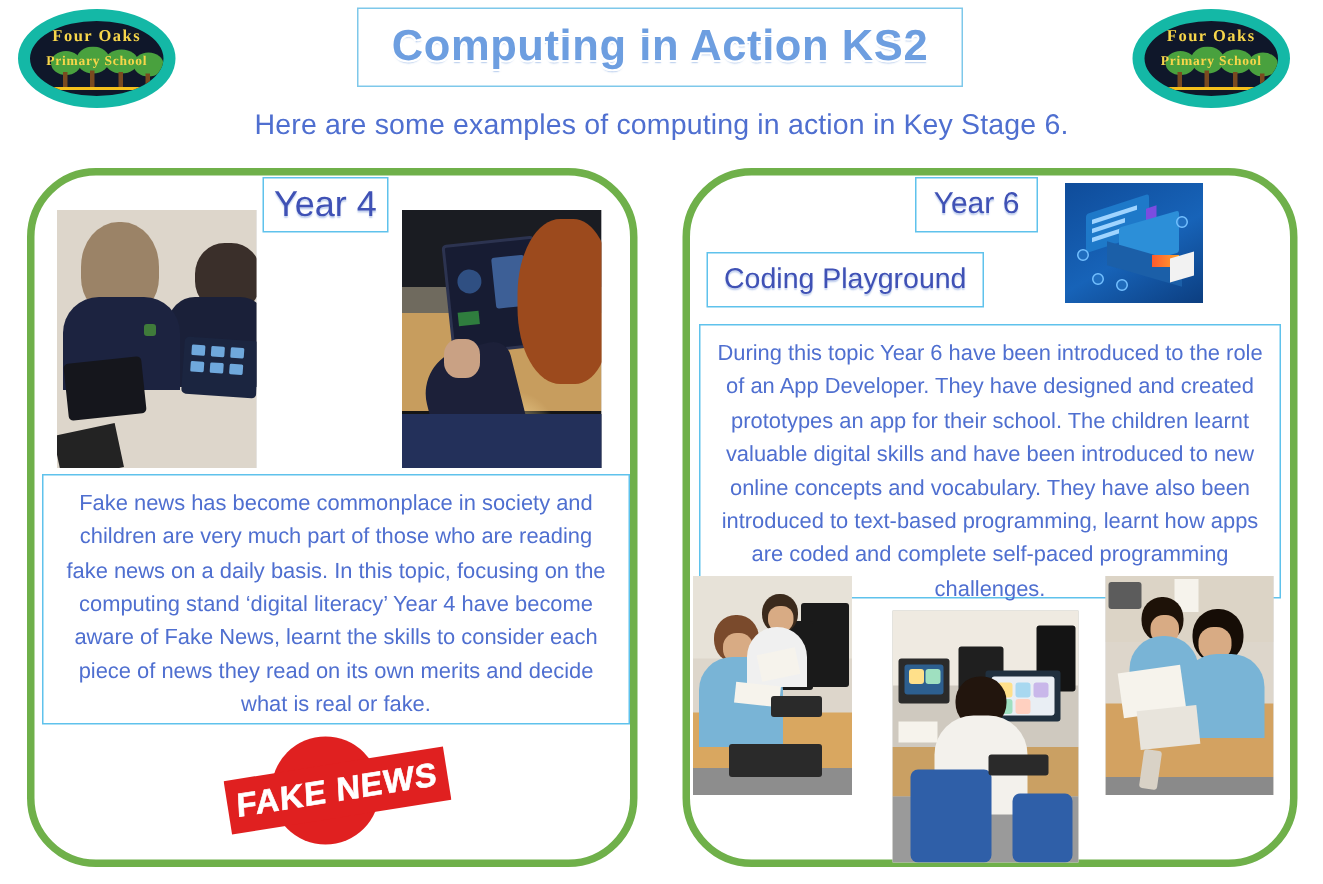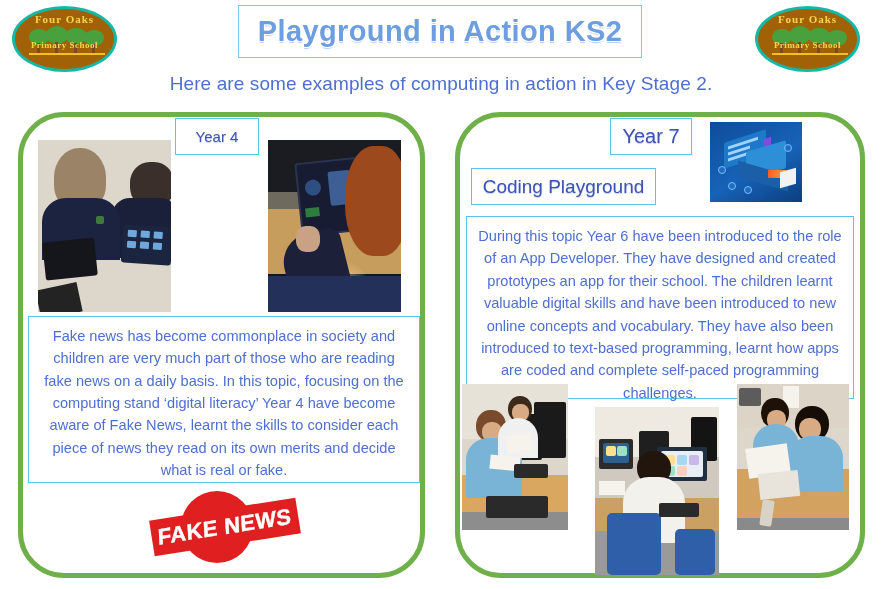--- a/index.html
+++ b/index.html
@@ -10,22 +10,22 @@
     font-family: "Liberation Sans", sans-serif;
     overflow: hidden;
   }
   .page { position: relative; width: 882px; height: 589px; background:#fff; }
 
   
   .logo {
     position: absolute;
     width: 105px; height: 66px;
     border-radius: 50%;
-    background: #a16207;
-    border: 3px solid #14b8a6;
+    background: #0f172a;
+    border: 8px solid #14b8a6;
     overflow: hidden;
   }
   .logo-left  { left: 12px;  top: 6px; }
   .logo-right { left: 755px; top: 6px; }
   .logo .lg-top, .logo .lg-bot {
     position: absolute; left: 0; right: 0;
     text-align: center;
     color: #f7d64a;
     font-weight: bold;
     font-family: "Liberation Serif", serif;
@@ -79,21 +79,21 @@
     position: absolute;
     border: 1px solid #5fc2ec;
     background: #ffffff;
     display: flex; align-items: center; justify-content: center;
     color: #3f51b5;
     font-family: "Liberation Sans", sans-serif;
     text-shadow: 0 1px 1px rgba(150,175,225,.6);
   }
 
   
-  .box-year4 { left: 175px; top: 118px; width: 84px; height: 37px; font-size: 15px; }
+  .box-year4 { left: 175px; top: 118px; width: 84px; height: 37px; font-size: 24px; }
   .box-realfake {
     left: 182px; top: 180px; width: 71px; height: 114px;
     font-size: 21px; flex-direction: column; line-height: 1.55;
   }
   .box-realfake span { display:block; }
 
   
   .para-left {
     position: absolute;
     left: 28px; top: 316px; width: 392px; height: 167px;
@@ -320,24 +320,24 @@
           <rect x="28" y="16" width="3" height="12"></rect>
         <rect x="47" y="17" width="3" height="11"></rect>
           <rect x="65" y="18" width="3" height="10"></rect>
       </g>
       <rect x="2" y="27" width="76" height="2" fill="#f4c01c"></rect>
     </svg>
     <div class="lg-bot">Primary School</div>
   </div>
 
   <div class="title-box">
-    <span class="title-text">Playground in Action KS2</span>
-  </div>
-
-  <div class="subtitle">Here are some examples of computing in action in Key Stage 2.</div>
+    <span class="title-text">Computing in Action KS2</span>
+  </div>
+
+  <div class="subtitle">Here are some examples of computing in action in Key Stage 6.</div>
 
   <div class="panel panel-left"></div>
 
   <div class="photo ph-tablets1 classroom">
     <div class="bg"></div>
     <div class="head2"></div>
       <div class="body2"></div>
     <div class="head1"></div>
       <div class="body1"></div>
       <div class="badge1"></div>
@@ -379,21 +379,21 @@
   <div class="stamp-wrap">
     <div class="stamp-circle"></div>
     <div class="stamp-band">
       <span>FAKE NEWS</span>
     </div>
   </div>
 
   <div class="panel panel-right"></div>
 
   <div class="labelbox box-year6">
-    <span>Year 7</span>
+    <span>Year 6</span>
   </div>
 
   <div class="tech-img">
     <div class="scr">
         <i style="top:5px;width:30px"></i>
         <i style="top:11px;width:22px"></i>
         <i style="top:17px;width:26px"></i>
       </div>
     <div class="bar"></div>
     <div class="lap"></div>

